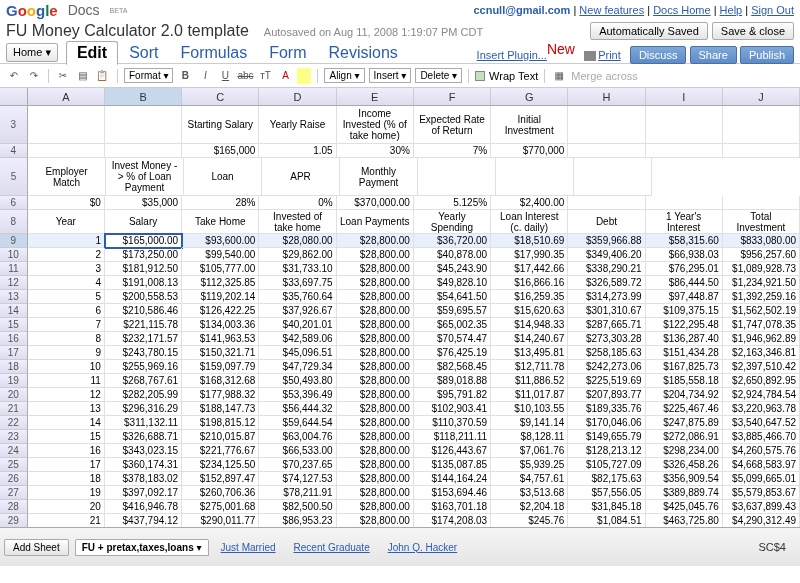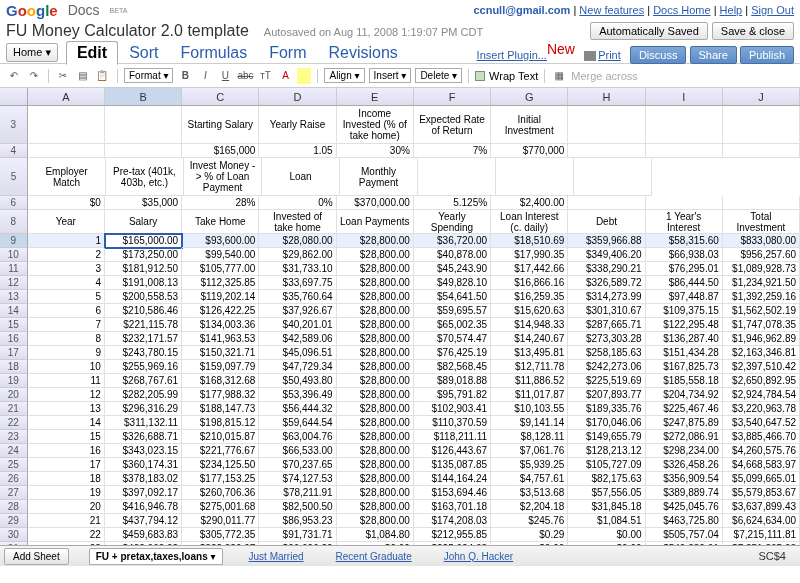--- a/index.html
+++ b/index.html
@@ -41,21 +41,21 @@
 .rowlabel{width:28px;text-align:center;background:linear-gradient(#eef,#dde);border-right:1px solid #aaa;border-bottom:1px solid #ccc;font-size:10px;color:#555;line-height:14px}
 .rowlabel.sel{background:#c7d7ec}
 .cell{width:78px;border-right:1px solid #e0e0e0;border-bottom:1px solid #e0e0e0;text-align:right;padding:0 3px;font-size:10px;line-height:14px;white-space:nowrap;overflow:hidden}
 .cell.cen{text-align:center;font-weight:normal;white-space:normal;line-height:1.1;display:flex;align-items:center;justify-content:center}
 .row.multi{height:38px}
 .row.multi .rowlabel{line-height:38px}
 .row.multi2{height:24px}
 .row.multi2 .rowlabel{line-height:24px}
 .row.selrow{background:#e8f0fe}
 .cell.selcell{background:#fff;outline:2px solid #2a5db0;outline-offset:-1px}
-.bottombar{position:absolute;bottom:0;left:0;right:0;height:21px;border-top:1px solid #aaa;display:flex;align-items:center;background:linear-gradient(#f5f5f5,#e5e5e5);padding:0 4px;gap:20px}
+.bottombar{position:absolute;bottom:0;left:0;right:0;height:39px;border-top:1px solid #aaa;display:flex;align-items:center;background:linear-gradient(#f5f5f5,#e5e5e5);padding:0 4px;gap:6px}
 .shtab{padding:2px 6px;border:1px solid #aaa;background:#fff;font-size:10px;border-radius:2px 2px 0 0}
 .shtab.link{color:#2a5db0;text-decoration:underline;border:none;background:transparent}
 .cellref{margin-left:auto;font-size:11px;color:#333;padding-right:10px}
 .cbox{width:10px;height:10px;border:1px solid #888;display:inline-block;vertical-align:middle;background:#c7e0c0}
 </style>
 </head>
 <body>
 
 <div class="topbar">
   <div class="logo">
@@ -172,23 +172,23 @@
         <div class="cell">30%</div>
         <div class="cell">7%</div>
         <div class="cell">$770,000</div>
         <div class="cell"></div>
         <div class="cell"></div>
         <div class="cell"></div>
       </div>
       <div class="row multi">
         <div class="rowlabel">5</div>
         <div class="cell cen">Employer Match</div>
-        <div class="cell cen">Pre-tax (401k, 403b, etc.)</div>
         <div class="cell cen">Invest Money -&gt; % of Loan Payment</div>
         <div class="cell cen">Loan</div>
+        <div class="cell cen">APR</div>
         <div class="cell cen">Monthly Payment</div>
         <div class="cell cen"></div>
         <div class="cell cen"></div>
         <div class="cell cen"></div>
       </div>
       <div class="row">
         <div class="rowlabel">6</div>
         <div class="cell">$0</div>
         <div class="cell">$35,000</div>
         <div class="cell">28%</div>
@@ -431,21 +431,21 @@
         <div class="cell">$135,087.85</div>
         <div class="cell">$5,939.25</div>
         <div class="cell">$105,727.09</div>
         <div class="cell">$326,458.26</div>
         <div class="cell">$4,668,583.97</div>
       </div>
       <div class="row">
         <div class="rowlabel">26</div>
         <div class="cell">18</div>
         <div class="cell">$378,183.02</div>
-        <div class="cell">$177,153.25</div>
+        <div class="cell">$152,897.47</div>
         <div class="cell">$74,127.53</div>
         <div class="cell">$28,800.00</div>
         <div class="cell">$144,164.24</div>
         <div class="cell">$4,757.61</div>
         <div class="cell">$82,175.63</div>
         <div class="cell">$356,909.54</div>
         <div class="cell">$5,099,665.01</div>
       </div>
       <div class="row">
         <div class="rowlabel">27</div>
@@ -477,21 +477,21 @@
         <div class="rowlabel">29</div>
         <div class="cell">21</div>
         <div class="cell">$437,794.12</div>
         <div class="cell">$290,011.77</div>
         <div class="cell">$86,953.23</div>
         <div class="cell">$28,800.00</div>
         <div class="cell">$174,208.03</div>
         <div class="cell">$245.76</div>
         <div class="cell">$1,084.51</div>
         <div class="cell">$463,725.80</div>
-        <div class="cell">$6,624,634.00</div>
+        <div class="cell">$4,290,312.49</div>
       </div>
       <div class="row">
         <div class="rowlabel">30</div>
         <div class="cell">22</div>
         <div class="cell">$459,683.83</div>
         <div class="cell">$305,772.35</div>
         <div class="cell">$91,731.71</div>
         <div class="cell">$1,084.80</div>
         <div class="cell">$212,955.85</div>
         <div class="cell">$0.29</div>

